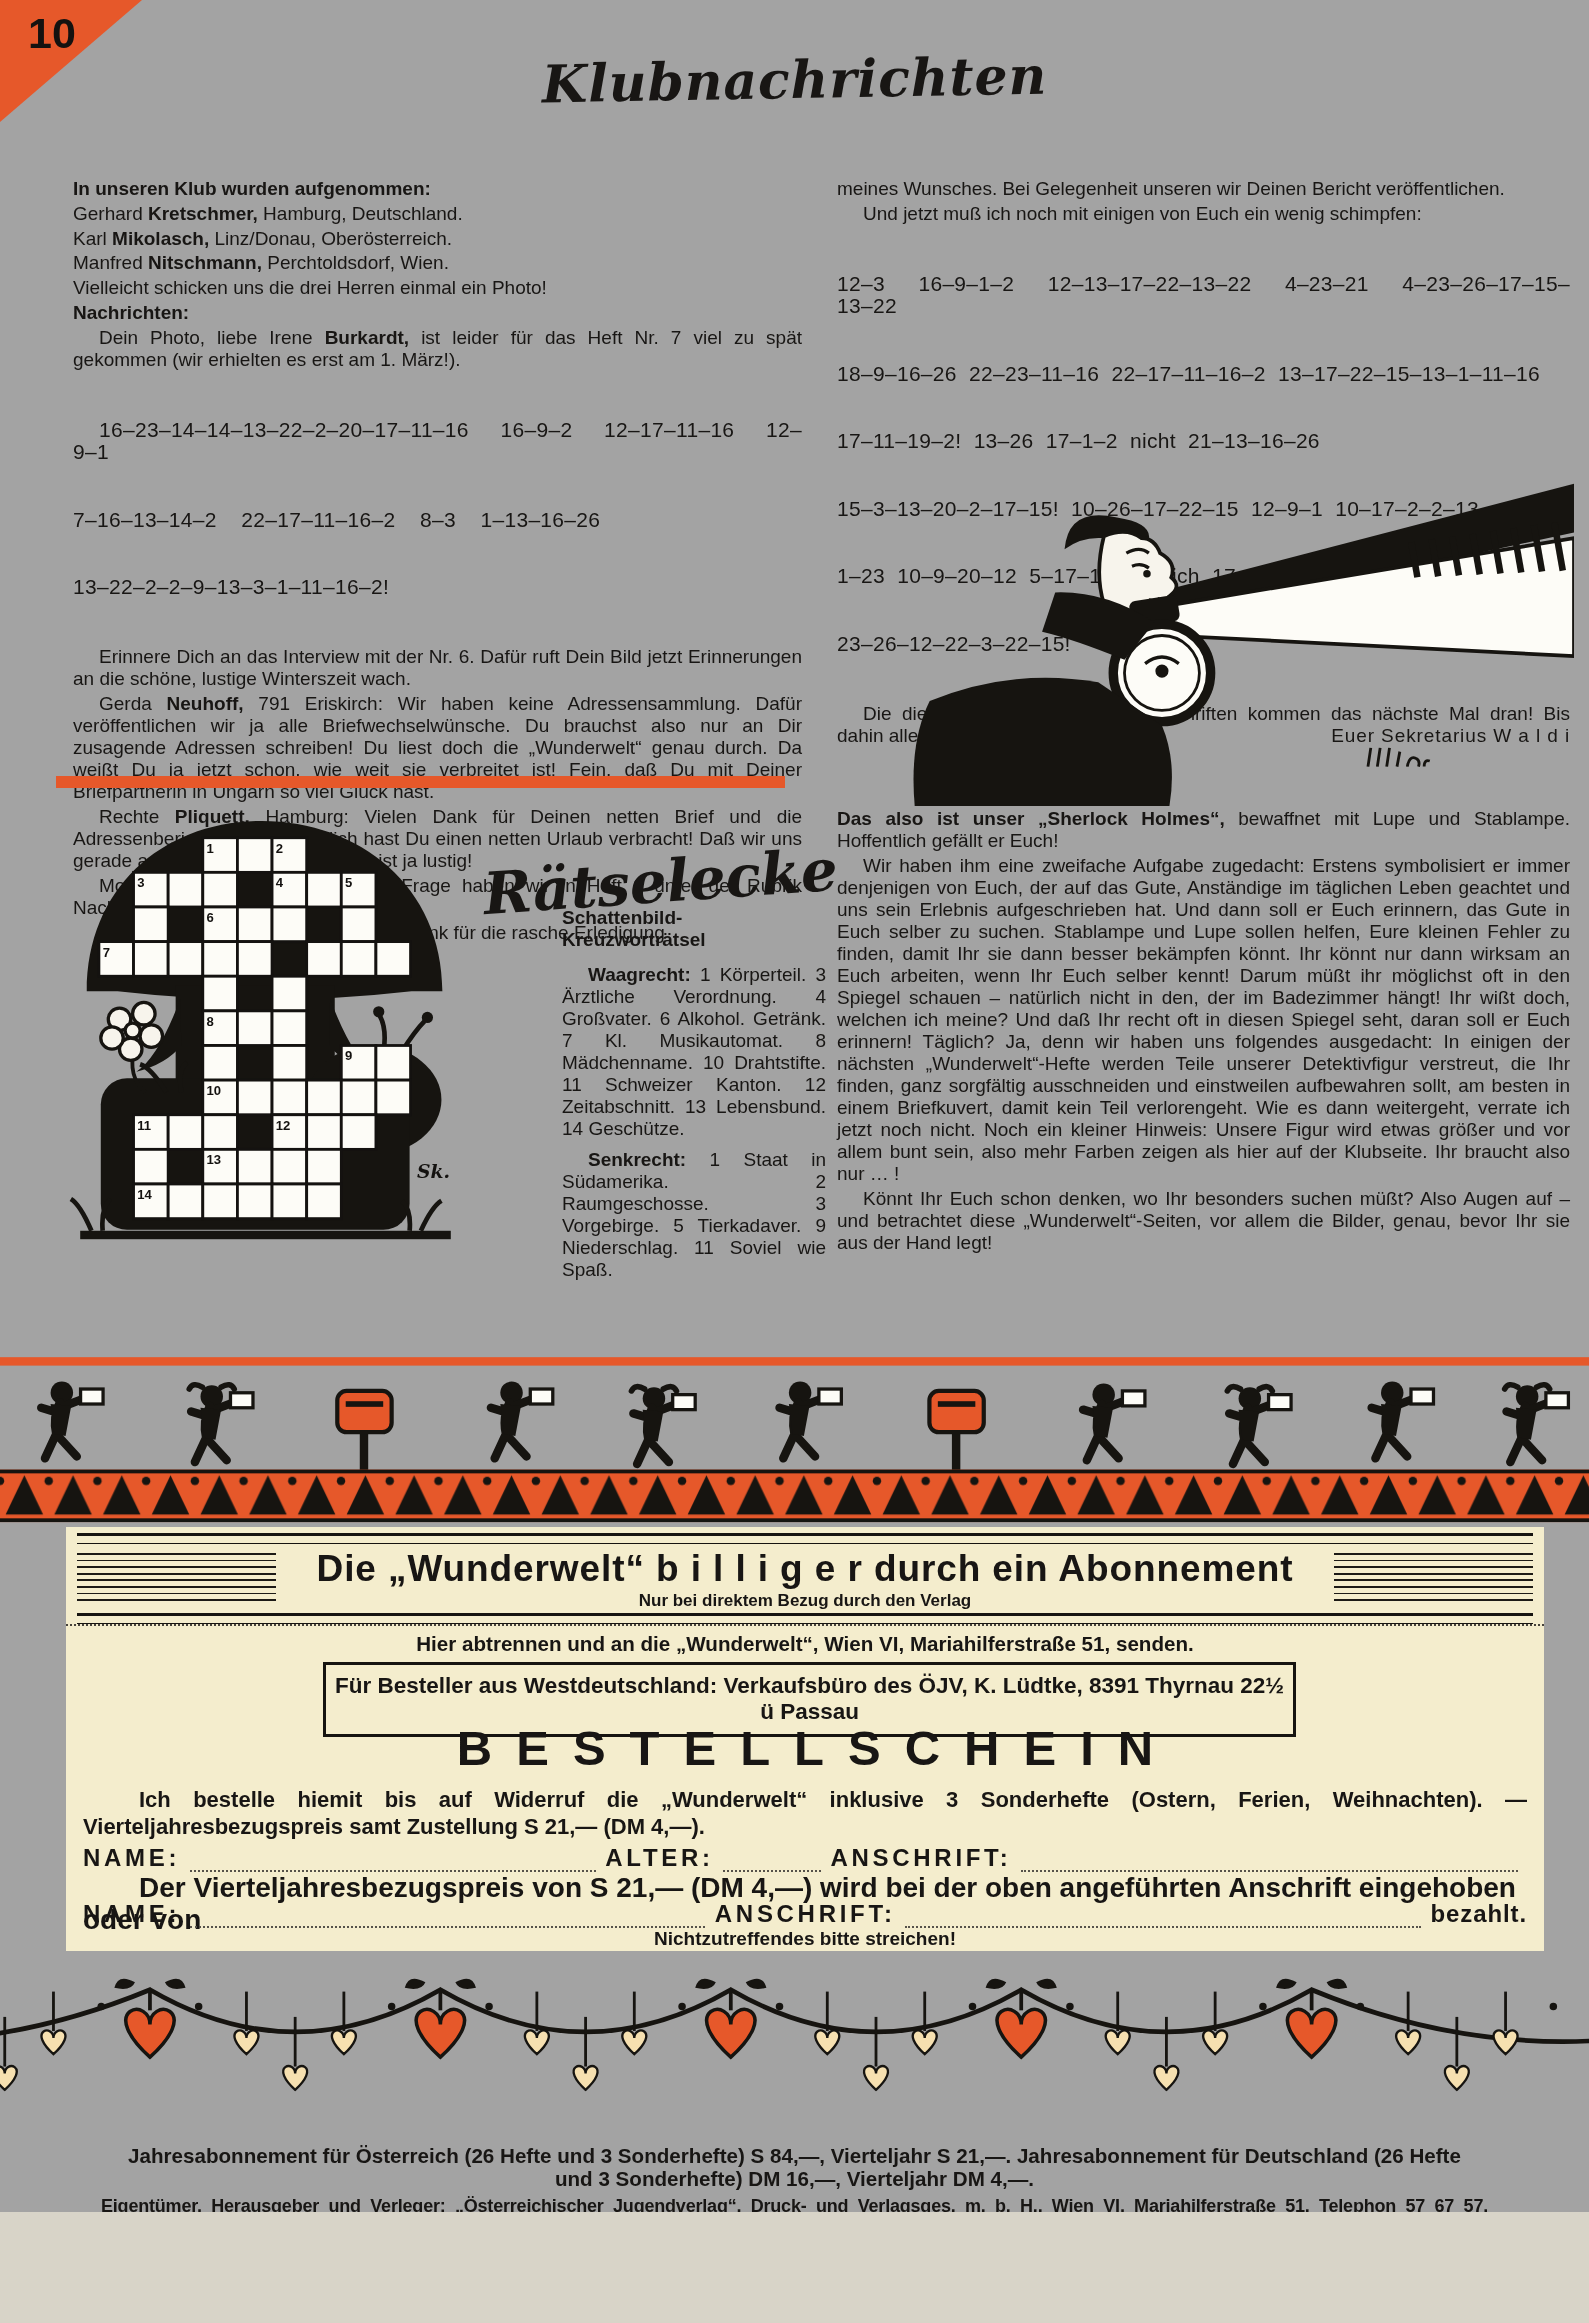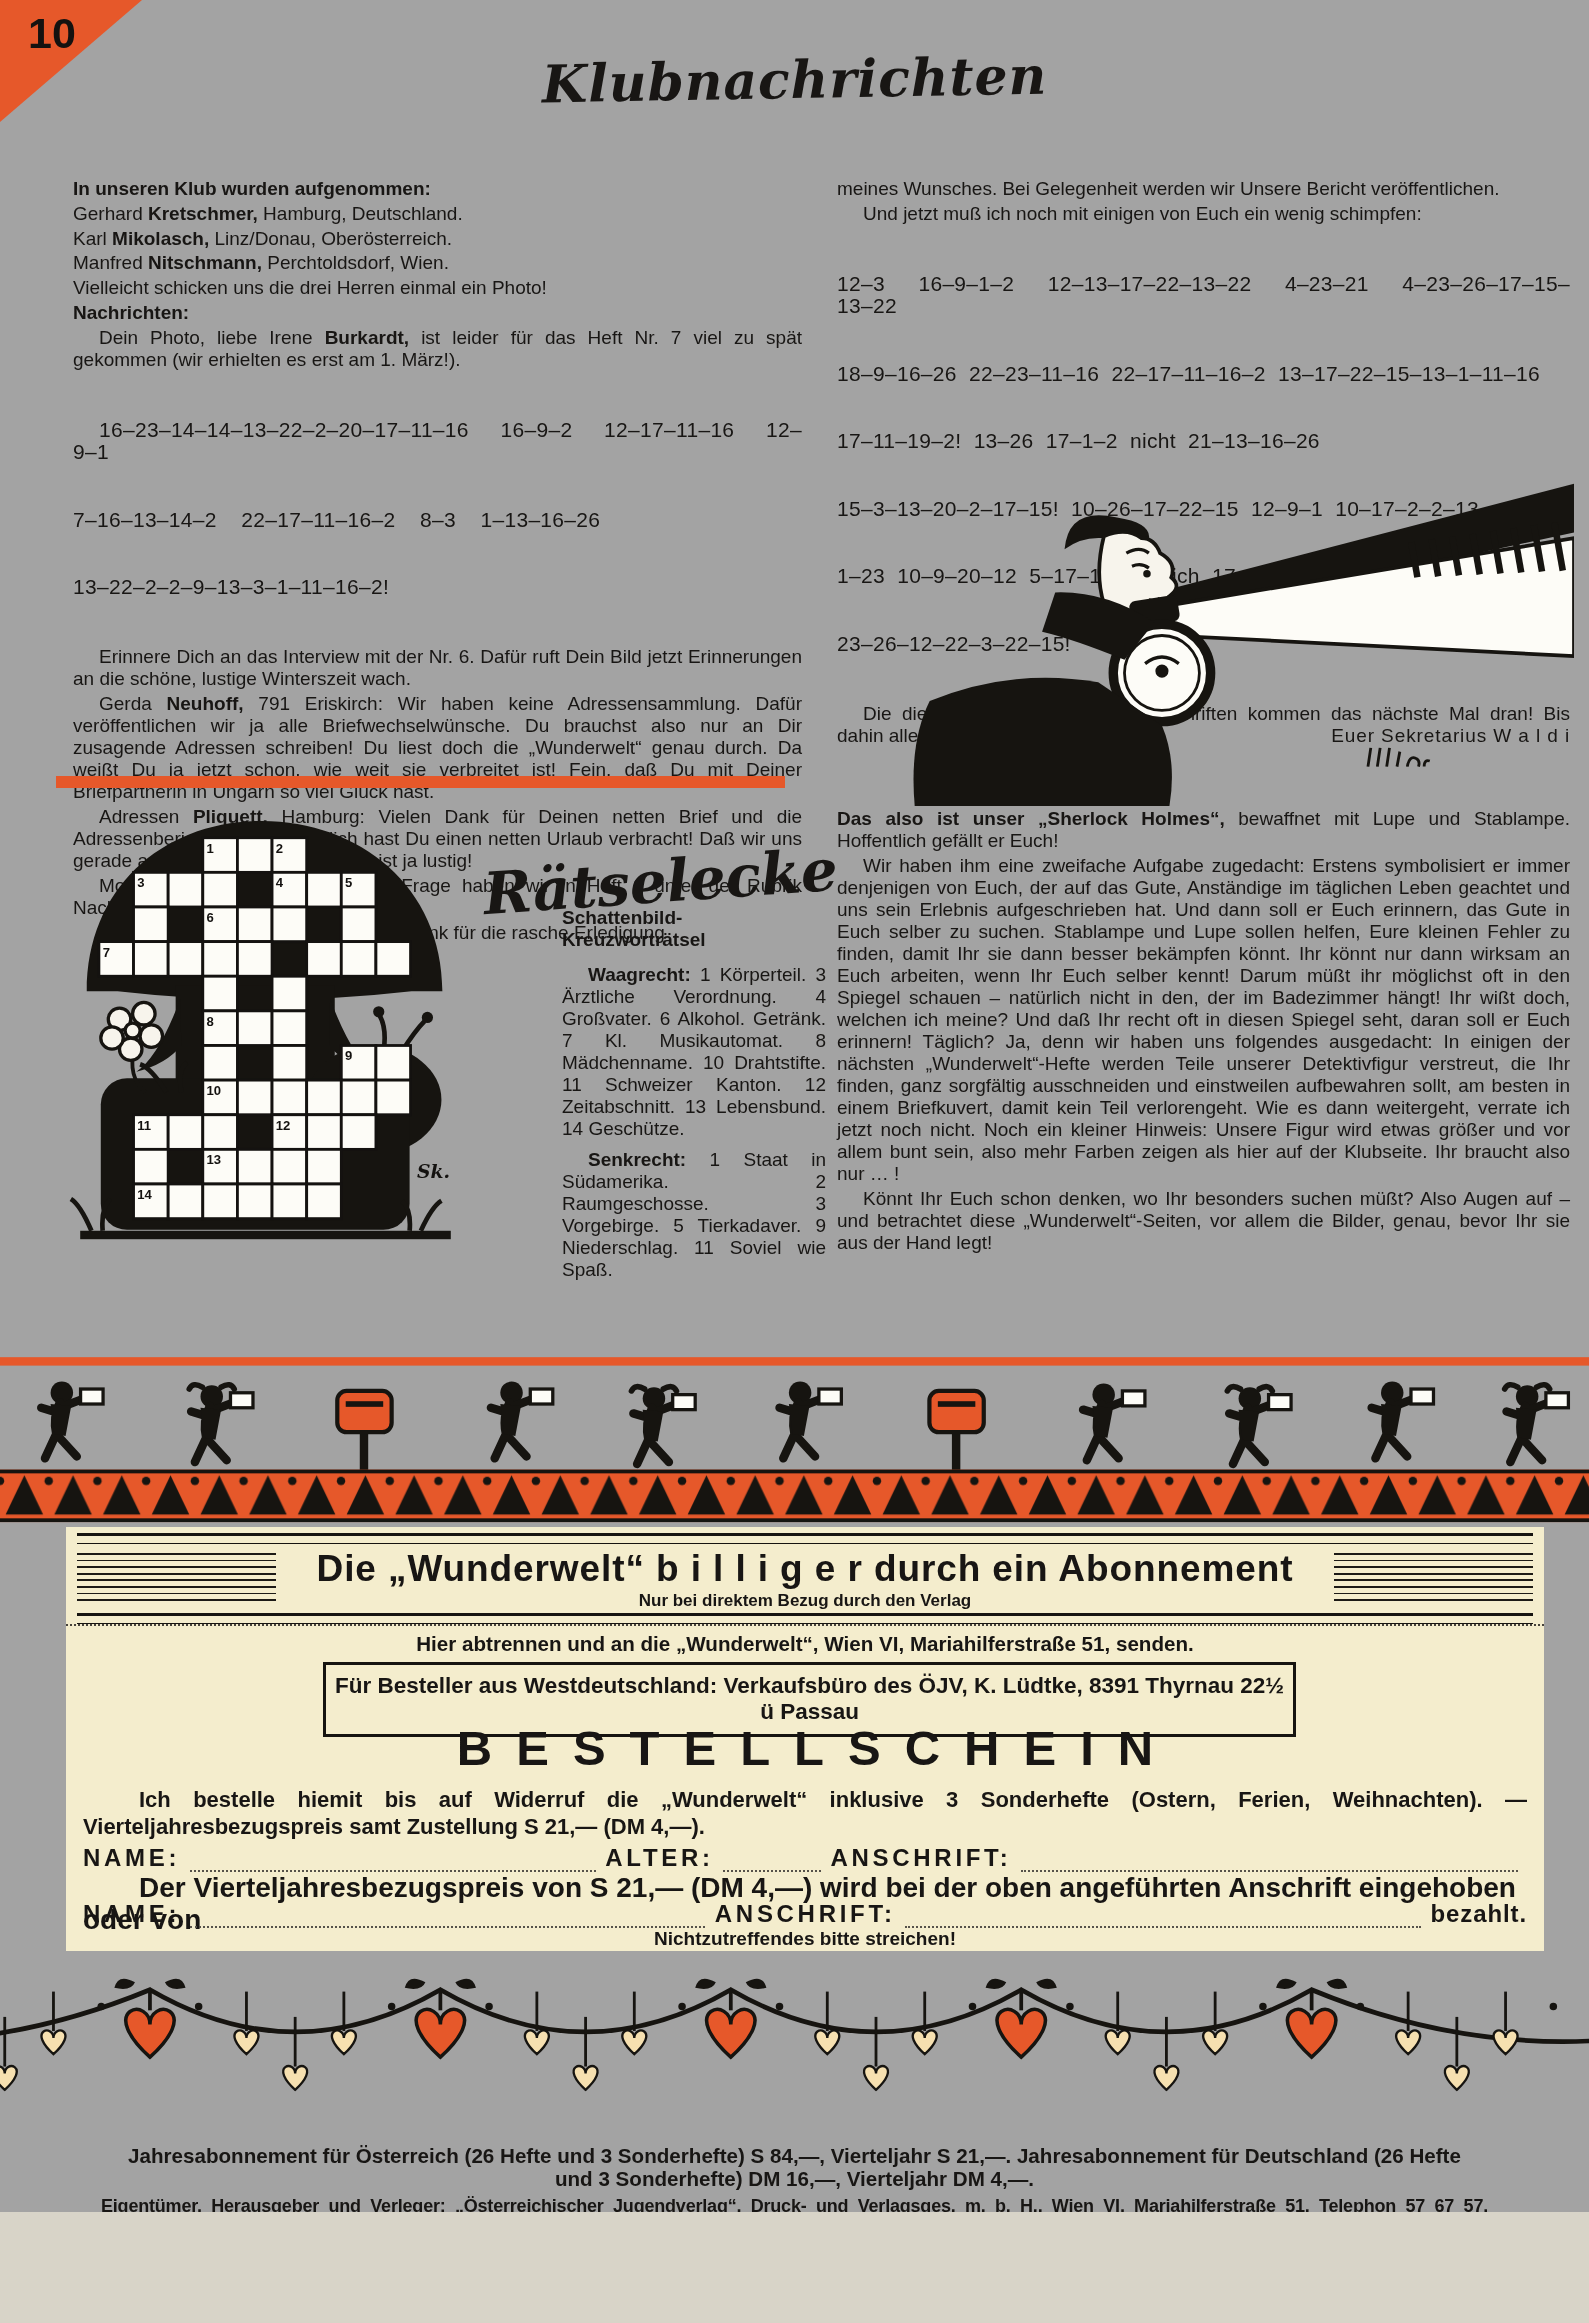--- a/index.html
+++ b/index.html
@@ -90,27 +90,27 @@
     <p>Vielleicht schicken uns die drei Herren einmal ein Photo!</p>
     <p class="headline">Nachrichten:</p>
     <p class="ind"><span>Dein Photo, liebe Irene </span><b>Burkardt,</b><span> ist leider für das Heft Nr. 7 viel zu spät gekommen (wir erhielten es erst am 1. März!).</span></p>
     <div class="codes">
       <div class="c1">16–23–14–14–13–22–2–20–17–11–16    16–9–2    12–17–11–16    12–9–1</div>
       <div>7–16–13–14–2    22–17–11–16–2    8–3    1–13–16–26</div>
       <div>13–22–2–2–9–13–3–1–11–16–2!</div>
     </div>
     <p class="ind">Erinnere Dich an das Interview mit der Nr. 6. Dafür ruft Dein Bild jetzt Erinnerungen an die schöne, lustige Winterszeit wach.</p>
     <p class="ind"><span>Gerda </span><b>Neuhoff,</b><span> 791 Eriskirch: Wir haben keine Adressensammlung. Dafür veröffentlichen wir ja alle Briefwechselwünsche. Du brauchst also nur an Dir zusagende Adressen schreiben! Du liest doch die „Wunderwelt“ genau durch. Da weißt Du ja jetzt schon, wie weit sie verbreitet ist! Fein, daß Du mit Deiner Briefpartnerin in Ungarn so viel Glück hast.</span></p>
-    <p class="ind"><span>Adressen </span><b>Pliquett,</b><span> Hamburg: Vielen Dank für Deinen netten Brief und die Adressenberichtigung. Hoffentlich hast Du einen netten Urlaub verbracht! Daß wir uns gerade auf einer Hütte begegneten, ist ja lustig!</span></p>
+    <p class="ind"><span>Rechte </span><b>Pliquett,</b><span> Hamburg: Vielen Dank für Deinen netten Brief und die Adressenberichtigung. Hoffentlich hast Du einen netten Urlaub verbracht! Daß wir uns gerade auf einer Hütte begegneten, ist ja lustig!</span></p>
     <p class="ind"><span>Monika </span><b>Posch,</b><span> Wien XX: Deine Frage haben wir in Heft 6 unter der Rubrik Nachrichten (Liane Kiesel) beantwortet.</span></p>
     <p class="ind"><span>Franz </span><b>Scheck,</b><span> Deutschland: Vielen Dank für die rasche Erledigung</span></p>
   </div>
 
   <div class="col col-right-top">
-    <p>meines Wunsches. Bei Gelegenheit werden wir Unsere Bericht veröffentlichen.</p>
+    <p>meines Wunsches. Bei Gelegenheit unseren wir Deinen Bericht veröffentlichen.</p>
     <p class="ind">Und jetzt muß ich noch mit einigen von Euch ein wenig schimpfen:</p>
     <div class="codes">
       <div>12–3    16–9–1–2    12–13–17–22–13–22    4–23–21    4–23–26–17–15–13–22</div>
       <div>18–9–16–26  22–23–11–16  22–17–11–16–2  13–17–22–15–13–1–11–16</div>
       <div>17–11–19–2!  13–26  17–1–2  nicht  21–13–16–26</div>
       <div>15–3–13–20–2–17–15!  10–26–17–22–15  12–9–1  10–17–2–2–13</div>
       <div>1–23  10–9–20–12  5–17–13  möglich  17–22</div>
       <div>23–26–12–22–3–22–15!</div>
     </div>
     <p class="ind"><span>Die diesmal nicht behandelten Zuschriften kommen das nächste Mal dran! Bis dahin alles Gute</span><span class="sig">Euer Sekretarius W a l d i</span></p>

